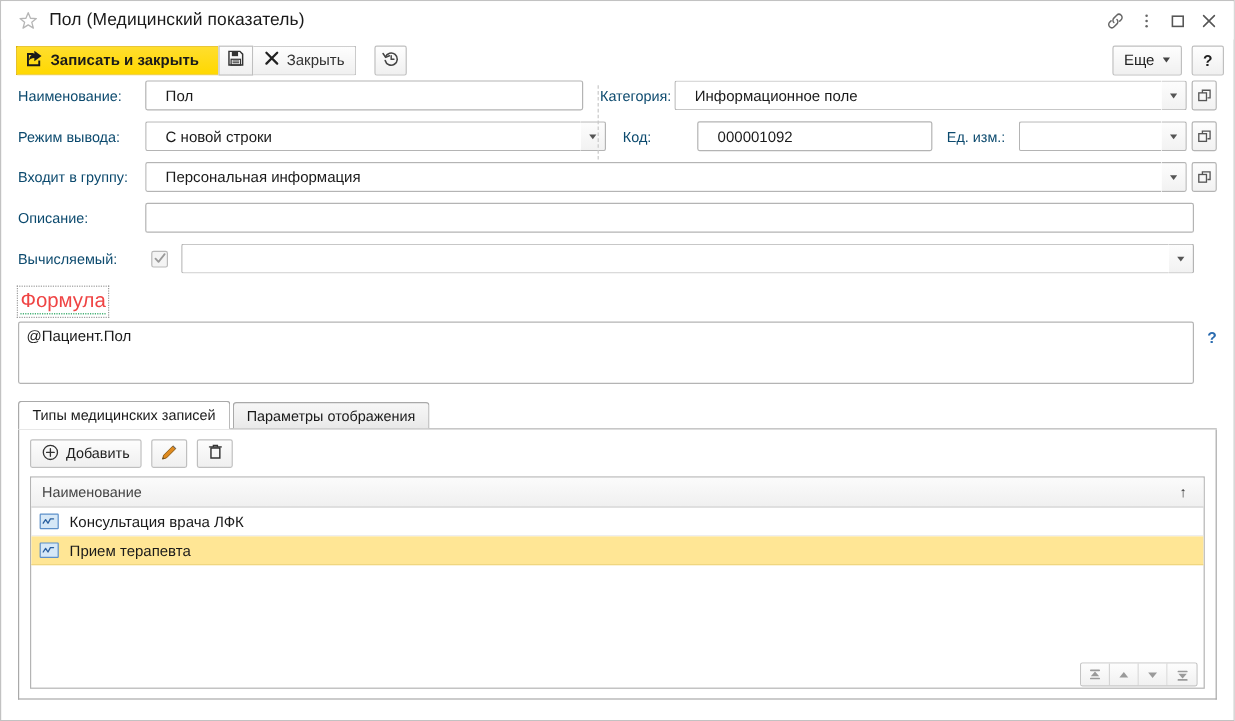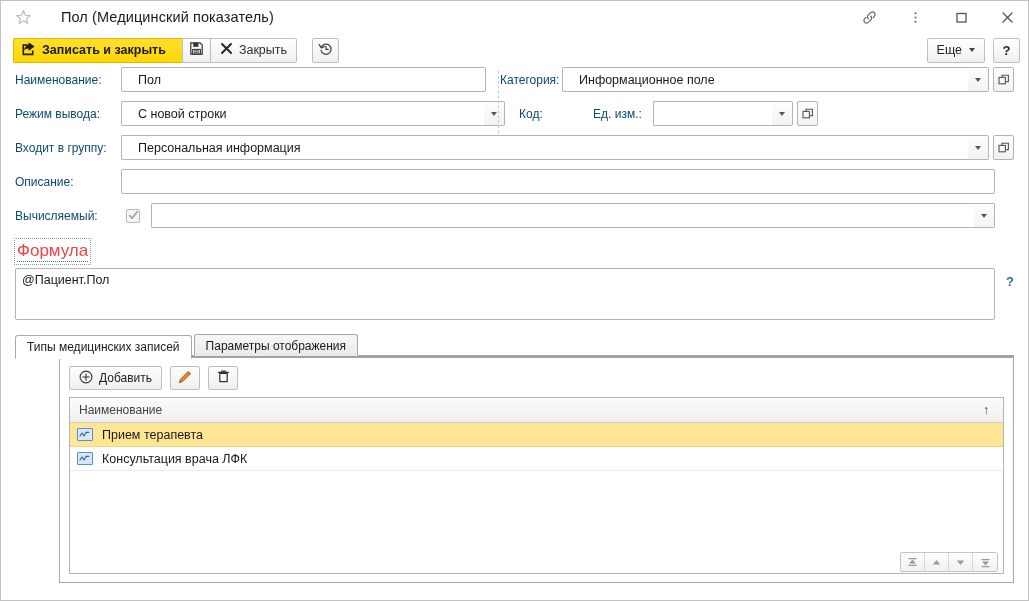--- a/index.html
+++ b/index.html
@@ -19,21 +19,20 @@
     border: 1px solid #c2c2c2;
     display: flex; flex-direction: column;
   }
 
   
   .titlebar {
     height: 32px; flex: 0 0 32px;
     display: flex; align-items: center;
     padding: 0 8px 0 14px;
     background: #ffffff;
-    gap: 20px;
   }
   .star-icon {
     width: 17px; height: 17px; flex: 0 0 17px;
     margin-right: 9px;
     position: relative; cursor: pointer;
   }
   .star-icon svg { display:block; }
   .title-text {
     font-size: 14.5px; color: #1a1a1a;
     white-space: nowrap; letter-spacing: .1px;
@@ -154,22 +153,22 @@
     margin-right: 19px;
   }
   .formula-help {
     position: absolute; right: 0; top: 6px;
     color: #2b6cb0; font-size: 13px; font-weight: bold; cursor: pointer;
   }
 
   
   .tabs-wrap { margin-top: 14px; }
   .tabs {
-    display: flex; align-items: flex-start;
-    border-bottom: 3px solid #a3a3a3;
+    display: flex; align-items: flex-end;
+    border-bottom: 1px solid #a3a3a3;
     height: 24px;
   }
   .tab {
     height: 22px; padding: 0 11px;
     display: flex; align-items: center;
     font-size: 12px; color: #1a1a1a; cursor: pointer;
     background: linear-gradient(#f7f7f7, #e9e9e9);
     border: 1px solid #a9a9a9; border-bottom: none;
     border-radius: 3px 3px 0 0;
     margin-right: 2px; white-space: nowrap;
@@ -178,21 +177,20 @@
     height: 24px; background: #ffffff;
     position: relative; top: 1px;
     border-bottom: 1px solid #ffffff;
   }
   .tabpanel {
     border: 1px solid #a9a9a9; border-top: none;
     padding: 8px 9px 8px 9px;
     height: 225px;
     display: flex; flex-direction: column;
     background: #fff;
-    margin-left: 44px;
   }
   .grid-toolbar { display: flex; align-items: center; gap: 8px; margin-bottom: 7px; }
   .gbtn {
     height: 24px; display: flex; align-items: center; gap: 6px;
     padding: 0 9px; border: 1px solid #bfbfbf; border-radius: 2px;
     background: linear-gradient(#fdfdfd, #efefef);
     font-size: 12px; color: #222; cursor: pointer;
   }
   .gbtn.icononly { width: 30px; justify-content: center; padding: 0; }
 
@@ -358,20 +356,21 @@
     
     <div class="row">
       <span class="lbl" style="width:106px">Режим вывода:</span>
       <div class="grp">
         <div class="inp" style="width:363px;border-right:none;border-radius:2px 0 0 2px">С новой строки</div>
         <div class="dd-btn">
             <span class="caret"></span>
           </div>
       </div>
       <span class="lbl" style="width:76px;padding-left:14px">Код:</span>
+      <div class="inp" style="width:244px">000001092</div>
       <span class="lbl" style="width:72px;padding-left:12px">Ед. изм.:</span>
       <div class="grp">
         <div class="inp" style="width:119px;border-right:none;border-radius:2px 0 0 2px"></div>
         <div class="dd-btn">
             <span class="caret"></span>
           </div>
         <div class="ext-btn">
           <svg width="12" height="12" viewBox="0 0 12 12">
             <rect x="1" y="3.4" width="6.4" height="6.4" fill="none" stroke="#555" stroke-width="1.1"></rect>
             <path d="M4 3.4 V1.2 h6.4 v6.4 H8.2" fill="none" stroke="#555" stroke-width="1.1"></path>
@@ -467,35 +466,35 @@
             </span>
           </div>
         </div>
 
         <div class="grid">
           <div class="grid-head">
             <span>Наименование</span>
             <span class="sort-arrow">↑</span>
           </div>
           <div class="grid-body">
+            <div class="grow">
+              <span class="rec-icon">
+                <svg width="12" height="9" viewBox="0 0 12 9">
+                  <path d="M1 6 L3 3 L5 6 L7 2.4 L9.6 2.4" fill="none" stroke="#2a5f9e" stroke-width="1.1" stroke-linecap="round" stroke-linejoin="round"></path>
+                </svg>
+              </span>
+              <span>Консультация врача ЛФК</span>
+            </div>
             <div class="grow sel">
               <span class="rec-icon">
                 <svg width="12" height="9" viewBox="0 0 12 9">
                   <path d="M1 6 L3 3 L5 6 L7 2.4 L9.6 2.4" fill="none" stroke="#2a5f9e" stroke-width="1.1" stroke-linecap="round" stroke-linejoin="round"></path>
                 </svg>
               </span>
               <span>Прием терапевта</span>
-            </div>
-            <div class="grow">
-              <span class="rec-icon">
-                <svg width="12" height="9" viewBox="0 0 12 9">
-                  <path d="M1 6 L3 3 L5 6 L7 2.4 L9.6 2.4" fill="none" stroke="#2a5f9e" stroke-width="1.1" stroke-linecap="round" stroke-linejoin="round"></path>
-                </svg>
-              </span>
-              <span>Консультация врача ЛФК</span>
             </div>
           </div>
           <div class="grid-footer">
             <div class="navbtns">
               <div class="navbtn">
                 <svg width="13" height="11" viewBox="0 0 13 11">
                   <path d="M6.5 2.6 L10 6.6 H3 Z" fill="#9a9a9a"></path>
                   <path d="M3 8.4 h7" stroke="#9a9a9a" stroke-width="1.4" stroke-linecap="round"></path>
                   <path d="M3 1.6 h7" stroke="#9a9a9a" stroke-width="1.4" stroke-linecap="round"></path>
                 </svg>

